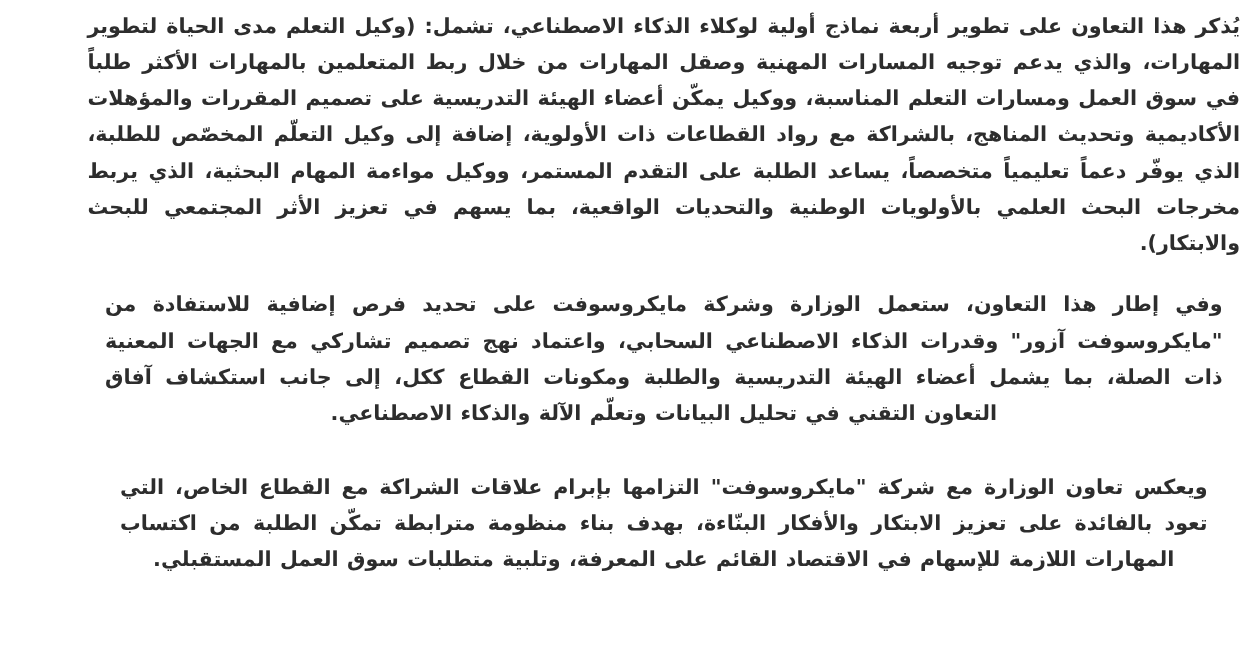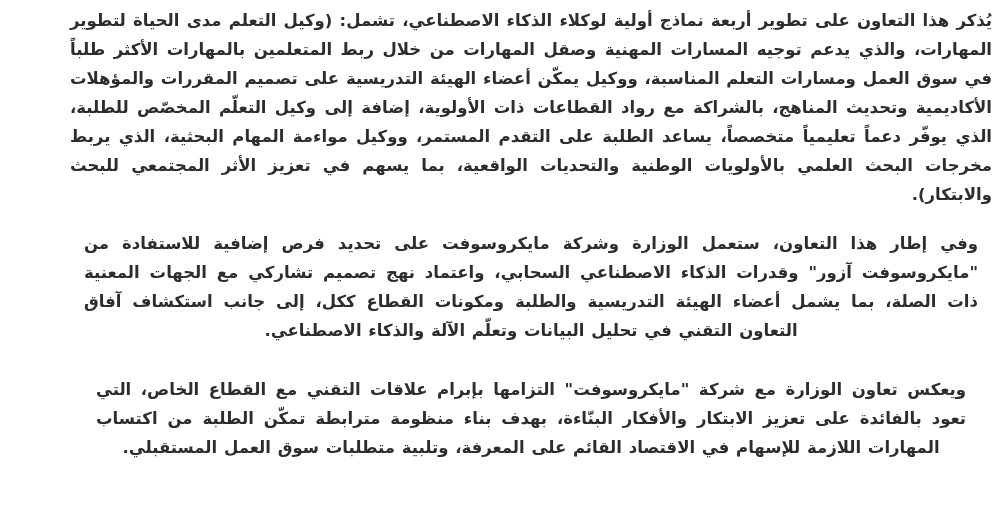--- a/index.html
+++ b/index.html
@@ -50,15 +50,15 @@
 </style>
 </head>
 <body>
 
 <div class="page">
 
   <p class="para para-1">يُذكر هذا التعاون على تطوير أربعة نماذج أولية لوكلاء الذكاء الاصطناعي، تشمل: (وكيل التعلم مدى الحياة لتطوير المهارات، والذي يدعم توجيه المسارات المهنية وصقل المهارات من خلال ربط المتعلمين بالمهارات الأكثر طلباً في سوق العمل ومسارات التعلم المناسبة، ووكيل يمكّن أعضاء الهيئة التدريسية على تصميم المقررات والمؤهلات الأكاديمية وتحديث المناهج، بالشراكة مع رواد القطاعات ذات الأولوية، إضافة إلى وكيل التعلّم المخصّص للطلبة، الذي يوفّر دعماً تعليمياً متخصصاً، يساعد الطلبة على التقدم المستمر، ووكيل مواءمة المهام البحثية، الذي يربط مخرجات البحث العلمي بالأولويات الوطنية والتحديات الواقعية، بما يسهم في تعزيز الأثر المجتمعي للبحث والابتكار).</p>
 
   <p class="para para-2">وفي إطار هذا التعاون، ستعمل الوزارة وشركة مايكروسوفت على تحديد فرص إضافية للاستفادة من "مايكروسوفت آزور" وقدرات الذكاء الاصطناعي السحابي، واعتماد نهج تصميم تشاركي مع الجهات المعنية ذات الصلة، بما يشمل أعضاء الهيئة التدريسية والطلبة ومكونات القطاع ككل، إلى جانب استكشاف آفاق التعاون التقني في تحليل البيانات وتعلّم الآلة والذكاء الاصطناعي.</p>
 
-  <p class="para para-3">ويعكس تعاون الوزارة مع شركة "مايكروسوفت" التزامها بإبرام علاقات التقني مع القطاع الخاص، التي تعود بالفائدة على تعزيز الابتكار والأفكار البنّاءة، بهدف بناء منظومة مترابطة تمكّن الطلبة من اكتساب المهارات اللازمة للإسهام في الاقتصاد القائم على المعرفة، وتلبية متطلبات سوق العمل المستقبلي.</p>
+  <p class="para para-3">ويعكس تعاون الوزارة مع شركة "مايكروسوفت" التزامها بإبرام علاقات الشراكة مع القطاع الخاص، التي تعود بالفائدة على تعزيز الابتكار والأفكار البنّاءة، بهدف بناء منظومة مترابطة تمكّن الطلبة من اكتساب المهارات اللازمة للإسهام في الاقتصاد القائم على المعرفة، وتلبية متطلبات سوق العمل المستقبلي.</p>
 
 </div>
 
 </body></html>

